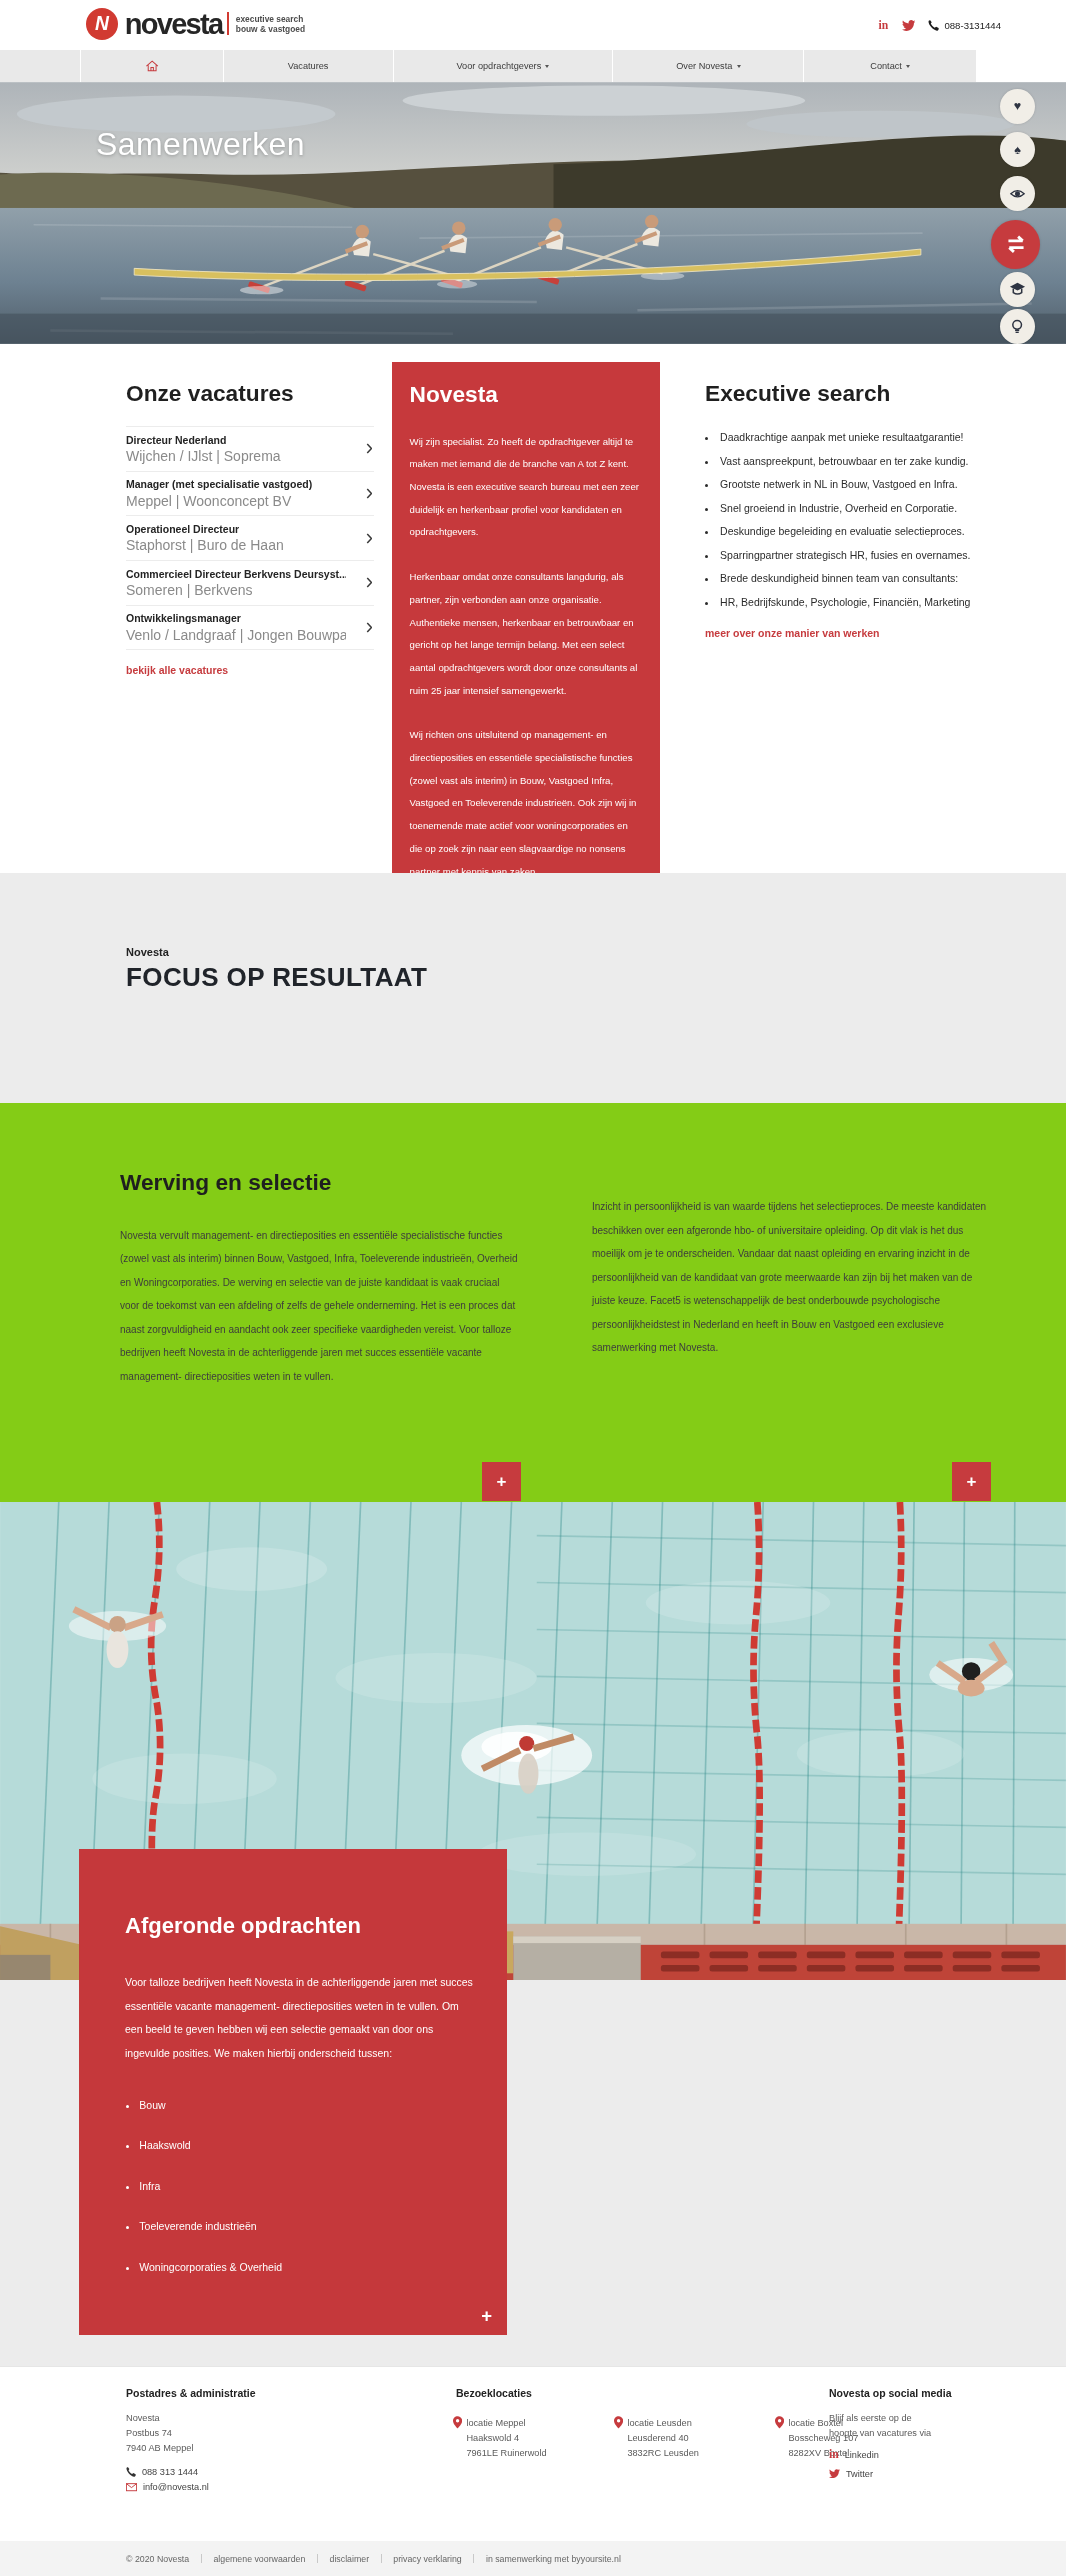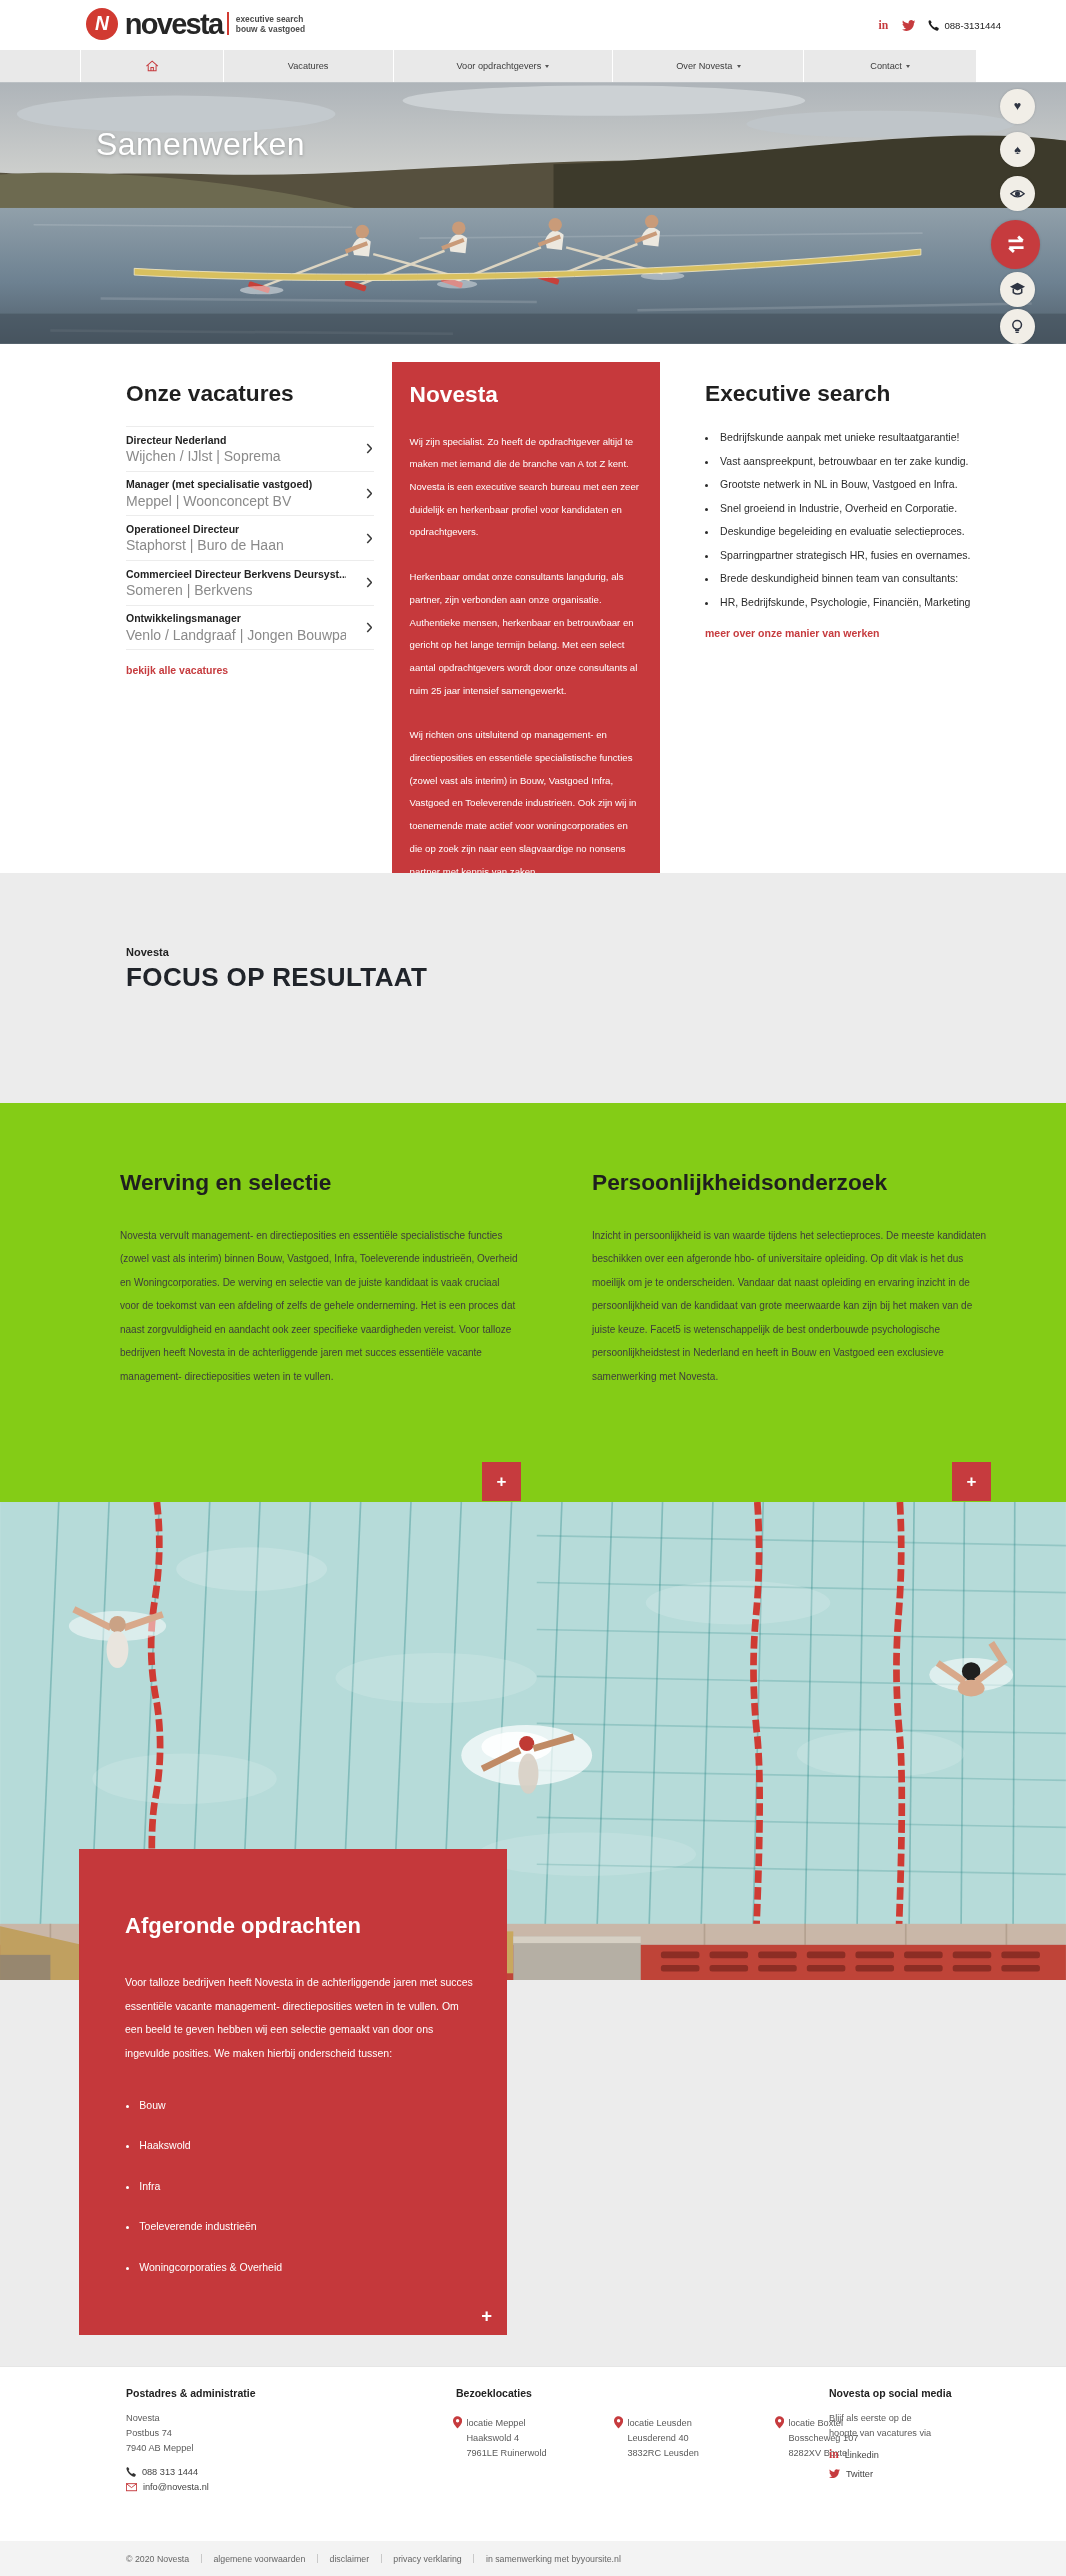--- a/index.html
+++ b/index.html
@@ -312,21 +312,21 @@
   <div class="about-box">
     <h2 class="sec">Novesta</h2>
     <p>Wij zijn specialist. Zo heeft de opdrachtgever altijd te maken met iemand die de branche van A tot Z kent. Novesta is een executive search bureau met een zeer duidelijk en herkenbaar profiel voor kandidaten en opdrachtgevers.</p>
     <p>Herkenbaar omdat onze consultants langdurig, als partner, zijn verbonden aan onze organisatie. Authentieke mensen, herkenbaar en betrouwbaar en gericht op het lange termijn belang. Met een select aantal opdrachtgevers wordt door onze consultants al ruim 25 jaar intensief samengewerkt.</p>
     <p>Wij richten ons uitsluitend op management- en directieposities en essentiële specialistische functies (zowel vast als interim) in Bouw, Vastgoed Infra, Vastgoed en Toeleverende industrieën. Ook zijn wij in toenemende mate actief voor woningcorporaties en die op zoek zijn naar een slagvaardige no nonsens partner met kennis van zaken.</p>
   </div>
 
   <div class="exec-col">
     <h2 class="sec">Executive search</h2>
     <ul class="exec-list">
-      <li>Bedrijfskunde aanpak met unieke resultaatgarantie!</li>
+      <li>Daadkrachtige aanpak met unieke resultaatgarantie!</li>
       <li>Vast aanspreekpunt, betrouwbaar en ter zake kundig.</li>
       <li>Grootste netwerk in NL in Bouw, Vastgoed en Infra.</li>
       <li>Snel groeiend in Industrie, Overheid en Corporatie.</li>
       <li>Deskundige begeleiding en evaluatie selectieproces.</li>
       <li>Sparringpartner strategisch HR, fusies en overnames.</li>
       <li>Brede deskundigheid binnen team van consultants:</li>
       <li>HR, Bedrijfskunde, Psychologie, Financiën, Marketing</li>
     </ul>
     <div class="exec-link">meer over onze manier van werken</div>
   </div>
@@ -336,21 +336,20 @@
   <div class="focus-kicker">Novesta</div>
   <div class="focus-title">FOCUS OP RESULTAAT</div>
 </div>
 
 <div class="sec-two">
   <div class="two-col" style="left:120px">
     <h2 class="sec">Werving en selectie</h2>
     <div class="body">Novesta vervult management- en directieposities en essentiële specialistische functies (zowel vast als interim) binnen Bouw, Vastgoed, Infra, Toeleverende industrieën, Overheid en Woningcorporaties. De werving en selectie van de juiste kandidaat is vaak cruciaal voor de toekomst van een afdeling of zelfs de gehele onderneming. Het is een proces dat naast zorgvuldigheid en aandacht ook zeer specifieke vaardigheden vereist. Voor talloze bedrijven heeft Novesta in de achterliggende jaren met succes essentiële vacante management- directieposities weten in te vullen.</div>
   </div>
   <div class="two-col" style="left:592px">
-    <h2 class="sec">Persoonlijkheidsonderzoek</h2>
     <div class="body">Inzicht in persoonlijkheid is van waarde tijdens het selectieproces. De meeste kandidaten beschikken over een afgeronde hbo- of universitaire opleiding. Op dit vlak is het dus moeilijk om je te onderscheiden. Vandaar dat naast opleiding en ervaring inzicht in de persoonlijkheid van de kandidaat van grote meerwaarde kan zijn bij het maken van de juiste keuze. Facet5 is wetenschappelijk de best onderbouwde psychologische persoonlijkheidstest in Nederland en heeft in Bouw en Vastgoed een exclusieve samenwerking met Novesta.</div>
   </div>
   <div class="plus-btn" style="left:482px;top:359px">
     <span>+</span>
   </div>
   <div class="plus-btn" style="left:952px;top:359px">
     <span>+</span>
   </div>
 </div>
 

